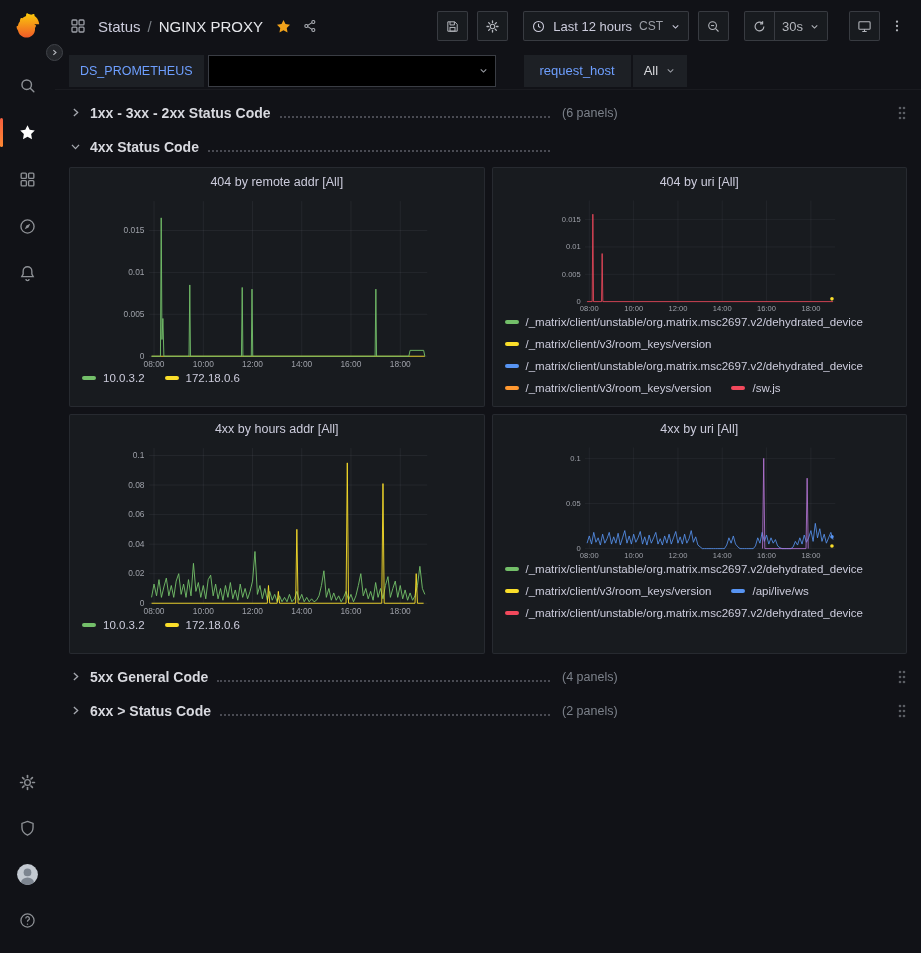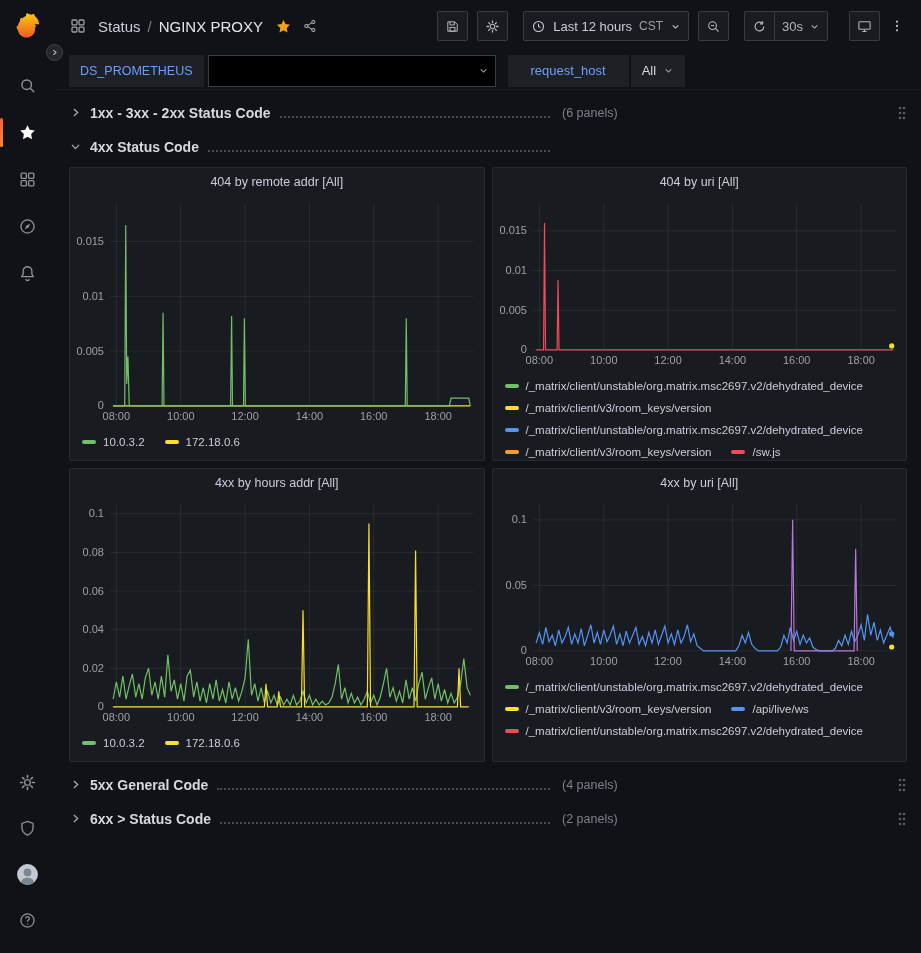--- a/index.html
+++ b/index.html
@@ -60,54 +60,54 @@
 
   
   .submenu{position:absolute;left:55px;right:0;top:52px;height:38px;display:flex;align-items:center;
     padding:0 14px;box-sizing:border-box;border-bottom:1px solid rgba(204,204,220,0.05)}
   .var-label{height:32px;display:flex;align-items:center;padding:0 11px;background:#1d2025;
     color:#6e9fff;font-size:12.5px;font-weight:500}
   .var-input{height:32px;width:288px;box-sizing:border-box;border:1px solid #3a3d44;background:#000;
     display:flex;align-items:center;margin-left:4px}
   .var-input .redacted{flex:1;height:100%;background:#000}
   .var-input .caret{color:#9da0a8;padding:0 6px}
-  .var-box{height:32px;display:flex;align-items:center;padding:0 23px;background:#1d2025;
-    color:#6e9fff;font-size:13px;margin-left:12px}
+  .var-box{height:32px;display:flex;align-items:center;padding:0 16px;background:#1d2025;
+    color:#6e9fff;font-size:13px;margin-left:28px}
   .var-select{height:32px;display:flex;align-items:center;gap:7px;padding:0 11px;background:#1d2025;
     color:#d8d9dd;font-size:13px;margin-left:2px}
   .var-select .caret{color:#9da0a8}
 
   
   .dash{position:absolute;left:55px;right:0;top:90px;bottom:0;padding:5px 14px 20px;
     box-sizing:border-box;overflow:hidden}
   .row-header{height:28px;display:flex;align-items:center;margin:4px 0 6px;color:#d8d9df;cursor:pointer}
   .row-chevron{width:14px;height:14px;color:#a5a8af;margin-right:7px;flex:none}
   .row-chevron svg{width:13px;height:13px}
   .row-left{flex:0 0 462px;display:flex;align-items:center;min-width:0}
   .row-title{font-size:14px;font-weight:700;white-space:nowrap}
   .row-dots{flex:1;margin:0 2px 0 9px;border-bottom:2px dotted rgba(204,204,220,0.30);height:0;
     position:relative;top:4px}
   .row-count{font-size:12.5px;color:#7c818a;margin-left:10px;white-space:nowrap}
   .drag-handle{margin-left:auto;color:#5a5d63;display:flex;align-items:center}
   .drag-handle svg{width:10px;height:16px}
 
   .grid2{display:grid;grid-template-columns:1fr 1fr;gap:7px;margin:2px 0 9px}
-  .panel{background:#181b1f;border:1px solid rgba(204,204,220,0.09);border-radius:2px;height:294px;
+  .panel{background:#181b1f;border:1px solid rgba(204,204,220,0.09);border-radius:2px;height:240px;
     display:flex;flex-direction:column;box-sizing:border-box;overflow:hidden}
   .panel-header{height:27px;display:flex;align-items:center;justify-content:center;flex:none;cursor:pointer}
   .panel-header h2{font-size:12.5px;font-weight:500;color:#ccccdc;margin:0}
   svg.chart{flex:1;min-height:0;width:100%}
   .chart .grid{stroke:rgba(204,204,220,0.09);stroke-width:1}
   .chart .tick{fill:#9da0a8;font-size:11px}
   .chart .ty{text-anchor:end}
   .chart .tx{text-anchor:middle}
   .legend{flex:none;padding:2px 12px 4px;overflow:hidden;font-size:11.5px;color:#ccccdc}
   .legend-inline{height:30px}
   .legend-multi{height:86px}
-  .legend-row{display:flex;gap:20px;align-items:flex-end;height:22px;white-space:nowrap;overflow:hidden}
+  .legend-row{display:flex;gap:20px;align-items:flex-start;height:22px;white-space:nowrap;overflow:hidden}
   .legend-item{display:inline-flex;align-items:center;gap:7px;cursor:pointer;flex:none}
   .legend-item i{display:inline-block;width:14px;height:4px;border-radius:2px;flex:none}
 </style>
 </head>
 <body>
 
 <aside class="sidebar">
   <button class="logo">
     <svg viewBox="0 0 24 24" width="29" height="29">
       <defs>

